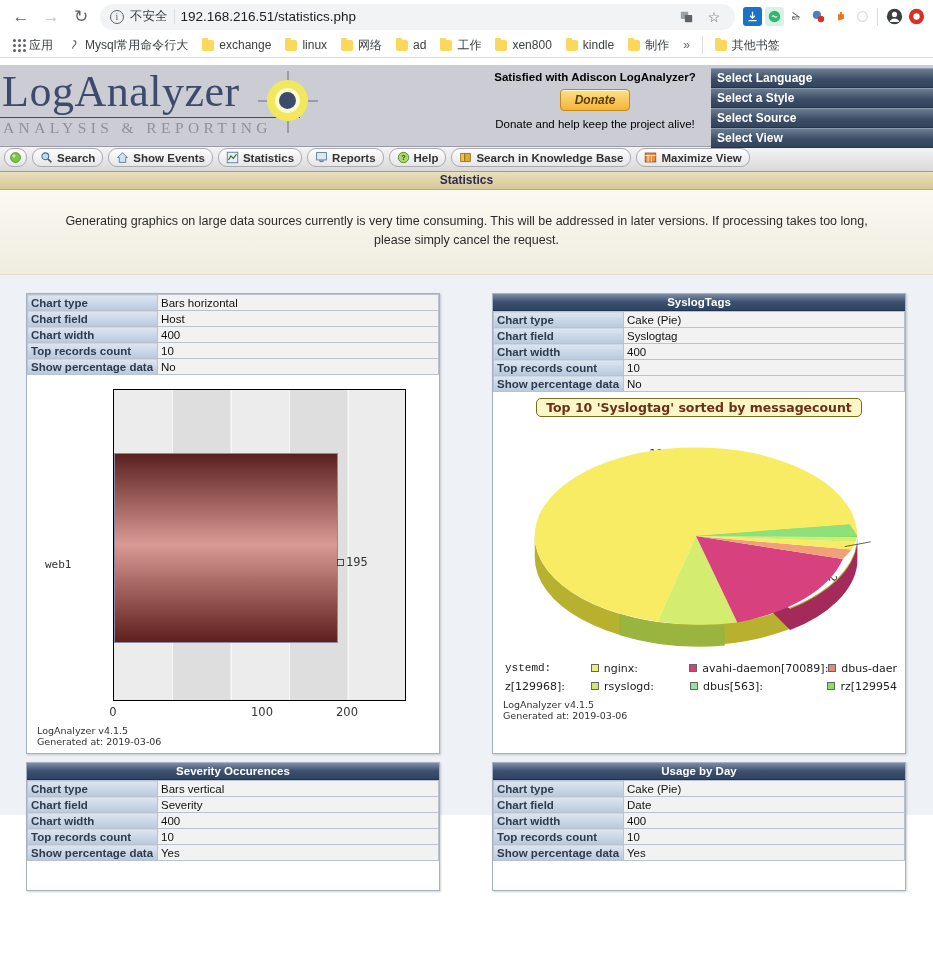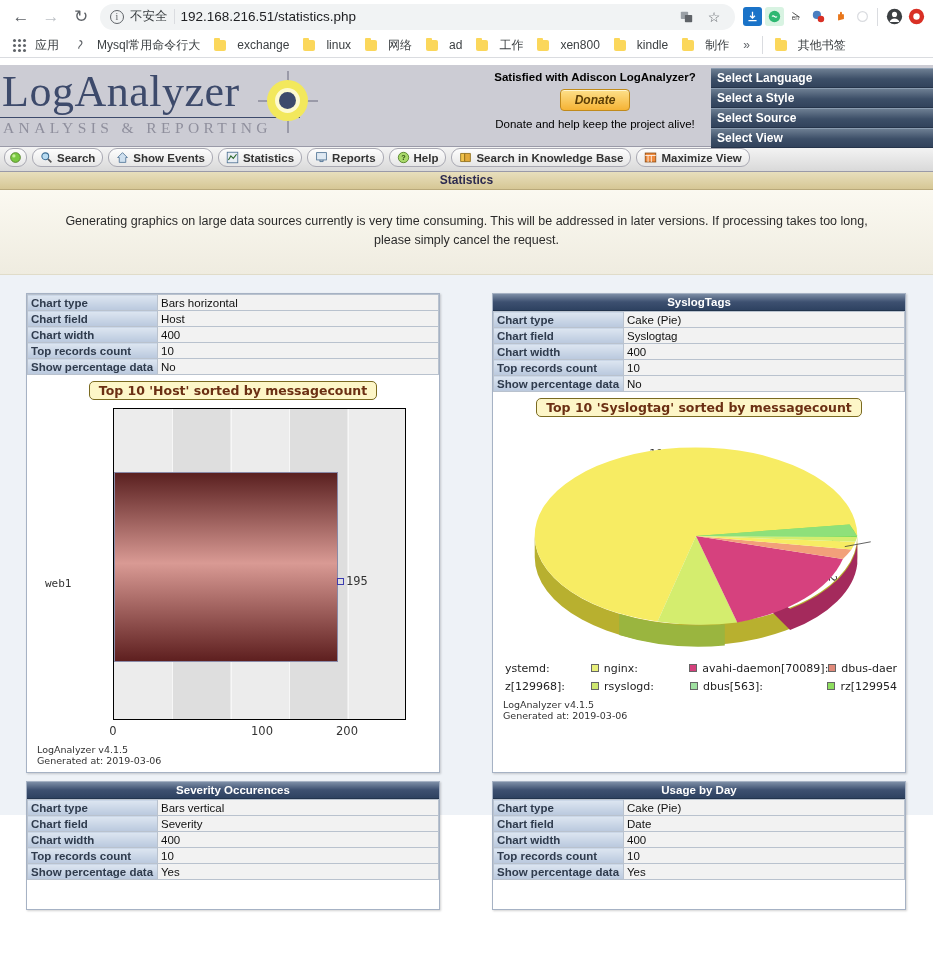--- a/index.html
+++ b/index.html
@@ -46,21 +46,21 @@
     overflow:hidden;
   }
   .chrome-sep { width:1px; height:18px; background:#dadce0; margin:0 5px; }
 
   #bookmark-bar {
     height: 25px; display:flex; align-items:center; gap:0px;
     padding: 0 6px; border-bottom:1px solid #dadce0; background:#ffffff;
     font-size:12px; color:#3c4043; white-space:nowrap; overflow:hidden;
   }
   .bm {
-    display:flex; align-items:center; gap:11px; padding: 2px 7px;
+    display:flex; align-items:center; gap:5px; padding: 2px 7px;
     border-radius:4px; cursor:pointer; max-width:150px; overflow:hidden;
   }
   .bm-label { overflow:hidden; text-overflow:clip; white-space:nowrap; }
   .folder-ico {
     width:12px; height:11px; background:#fbd75b; border-radius:1px 2px 2px 2px;
     flex:0 0 auto; position:relative;
   }
   .folder-ico:before{
     content:""; position:absolute; left:0; top:-2px; width:6px; height:3px;
     background:#fbd75b; border-radius:1px 1px 0 0;
@@ -477,23 +477,20 @@
             <td class="pv">10</td>
               </tr>
           <tr>
             <td class="pk">Show percentage data</td>
             <td class="pv">No</td>
               </tr>
         </tbody>
           </table>
 
         <div class="chart-box">
-          <div class="title-center">
-            <span class="chart-title">Top 10 'Host' sorted by messagecount</span>
-          </div>
           <div class="bar-wrap">
             <div class="bar-plot">
               <div class="vband" style="left:58px;"></div>
               <div class="vband" style="left:175px;"></div>
               <div class="gridline" style="left:58px;"></div>
               <div class="gridline" style="left:117px;"></div>
               <div class="gridline" style="left:175px;"></div>
               <div class="gridline" style="left:234px;"></div>
               <div class="the-bar"></div>
             </div>
@@ -571,21 +568,21 @@
               <path d="M200 124 L366 130 A168 92 0 0 0 368 125 Z" fill="#d4ed6e"></path>
               <path d="M200 124 L368 125 A168 92 0 0 0 360 112 Z" fill="#7ddc5c"></path>
               <path d="M200 124 L360 112 A168 92 0 0 0 368 124 Z" fill="#8ee07a"></path>
 
               <path d="M355 135 L382 130" stroke="#333" stroke-width="0.8" fill="none"></path>
             </svg>
           </div>
 
           <div class="legend">
             <div class="legend-row">
-              <span class="legend-cell" style="width:94px;">
+              <span class="legend-cell" style="width:94px;font-family:Liberation Mono, monospace;">
                 <span>ystemd:</span>
               </span>
               <span class="legend-cell" style="width:108px;">
                 <span class="swatch" style="background:#e8ef7a;"></span>
                 <span>nginx:</span>
               </span>
               <span class="legend-cell" style="width:150px;">
                 <span class="swatch" style="background:#d4407c;"></span>
                 <span>avahi-daemon[70089]:</span>
               </span>

